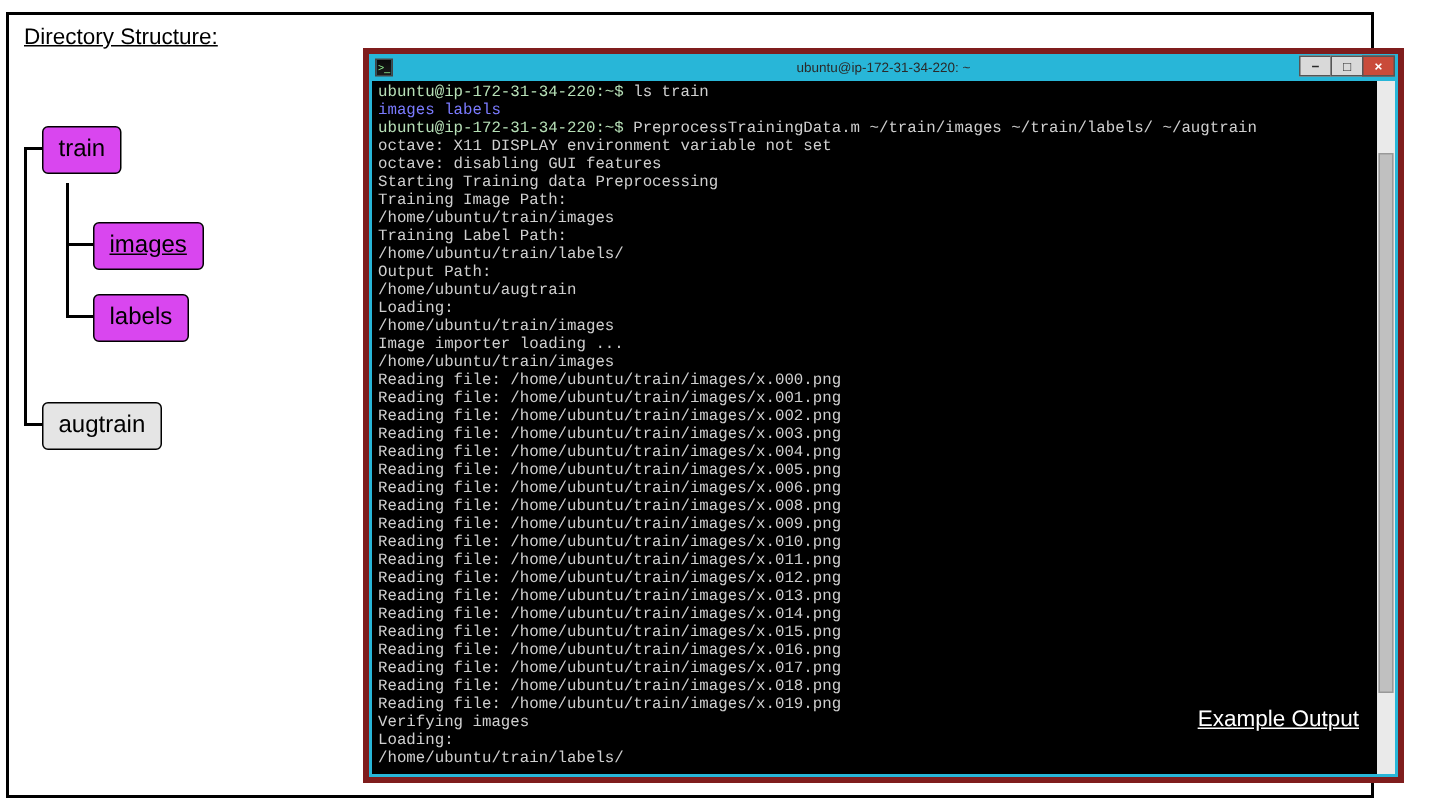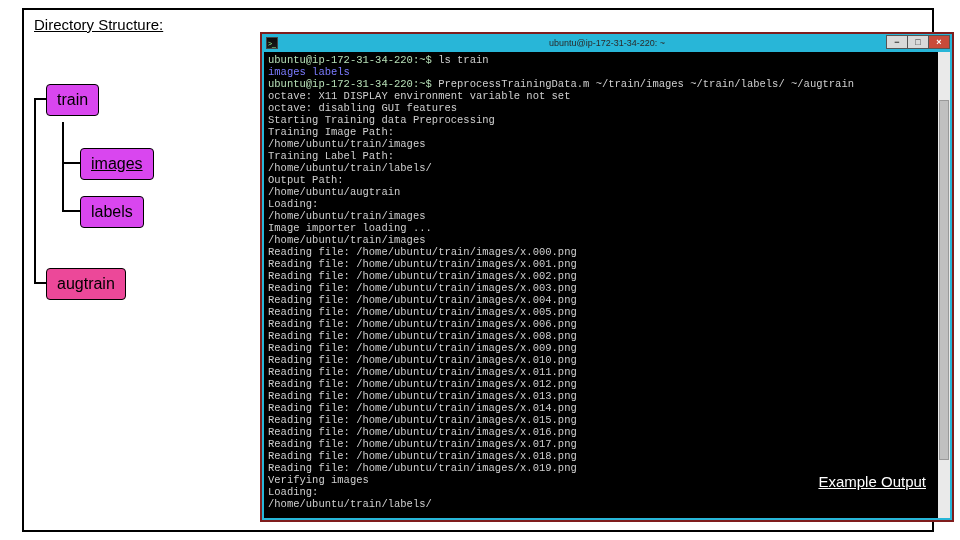--- a/index.html
+++ b/index.html
@@ -5,60 +5,60 @@
 * { margin: 0; padding: 0; box-sizing: border-box; }
 body {
   font-family: Arial, Helvetica, sans-serif;
   background: #fff;
   width: 960px;
   height: 540px;
   position: relative;
 }
 .outer-frame {
   position: absolute;
-  left: 22px; top: 8px;
+  left: 4px; top: 8px;
   width: 912px; height: 524px;
   border: 2px solid #000;
   background: #fff;
 }
 .title {
   position: absolute;
   left: 10px; top: 6px;
   font-size: 15px;
   text-decoration: underline;
 }
 .node {
   border: 1.5px solid #000;
   border-radius: 4px;
   padding: 6px 10px;
   display: inline-block;
   background: #d946ef;
 }
-.node.hl { background: #ec4899; }
+.node.hl { background: #e5e5e5; }
 
 
 .vline1 { position:absolute; left:10px; top:88px; width:2px; height:186px; background:#000; }
 .hline-train { position:absolute; left:10px; top:88px; width:12px; height:2px; background:#000; }
 .vline2 { position:absolute; left:38px; top:112px; width:2px; height:88px; background:#000; }
 .hline-img { position:absolute; left:38px; top:152px; width:18px; height:2px; background:#000; }
 .hline-lbl { position:absolute; left:38px; top:200px; width:18px; height:2px; background:#000; }
 .hline-aug { position:absolute; left:10px; top:272px; width:12px; height:2px; background:#000; }
 
 .n-train { position:absolute; left:22px; top:74px; }
 .n-images { position:absolute; left:56px; top:138px;text-decoration:underline; }
 .n-labels { position:absolute; left:56px; top:186px; }
 .n-aug { position:absolute; left:22px; top:258px; }
 
 
 .term-window {
   position: absolute;
   left: 236px; top: 22px;
   width: 694px;
   height: 490px;
-  border: 2px solid #7f1d1d;
+  border: 4px solid #7f1d1d;
   background: #28b6d8;
 }
 .term-titlebar {
   height: 18px;
   display: flex;
   align-items: center;
   position: relative;
   font-size: 9px;
   color: #2a2a2a;
   font-family: Verdana, sans-serif;

